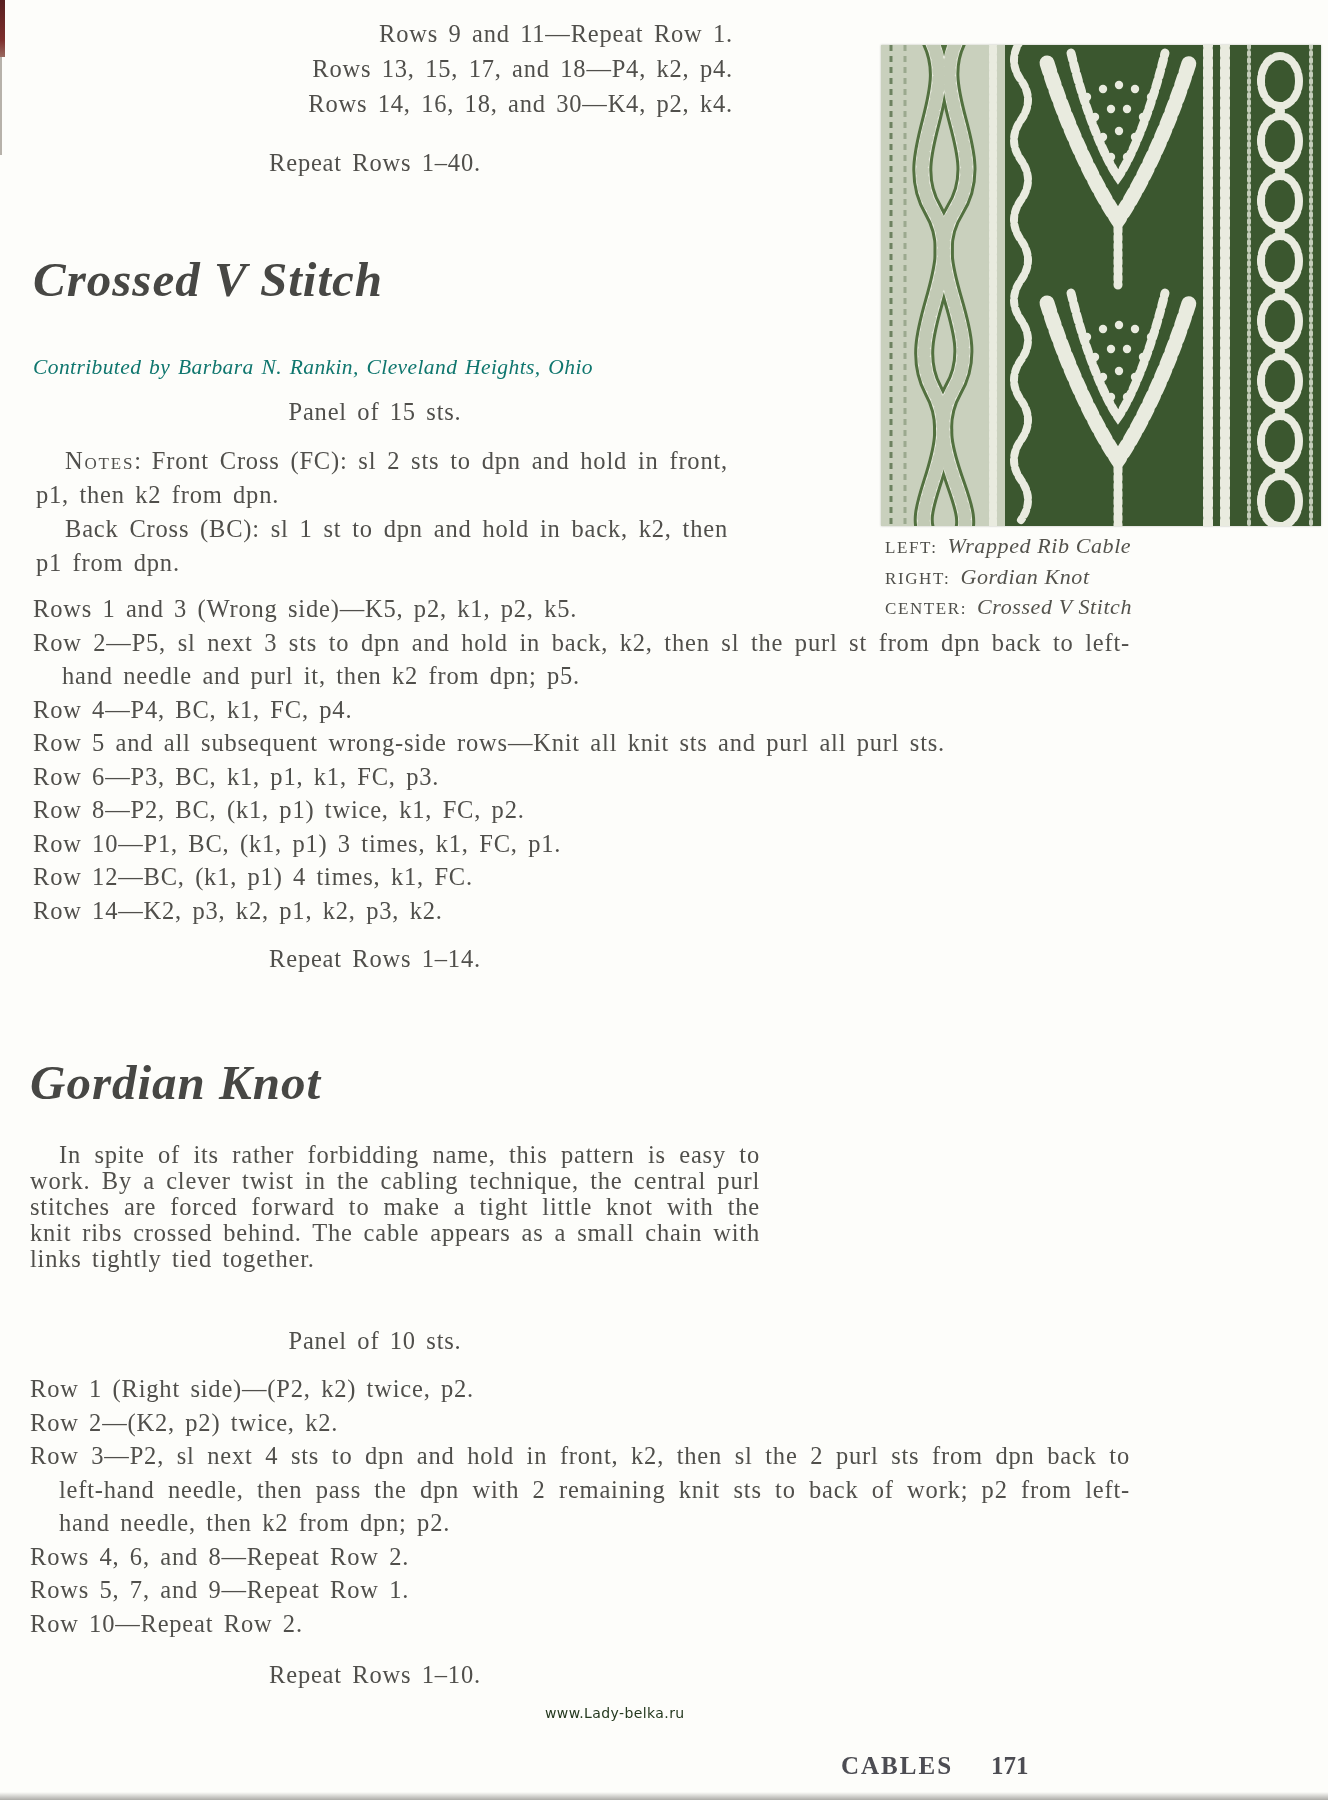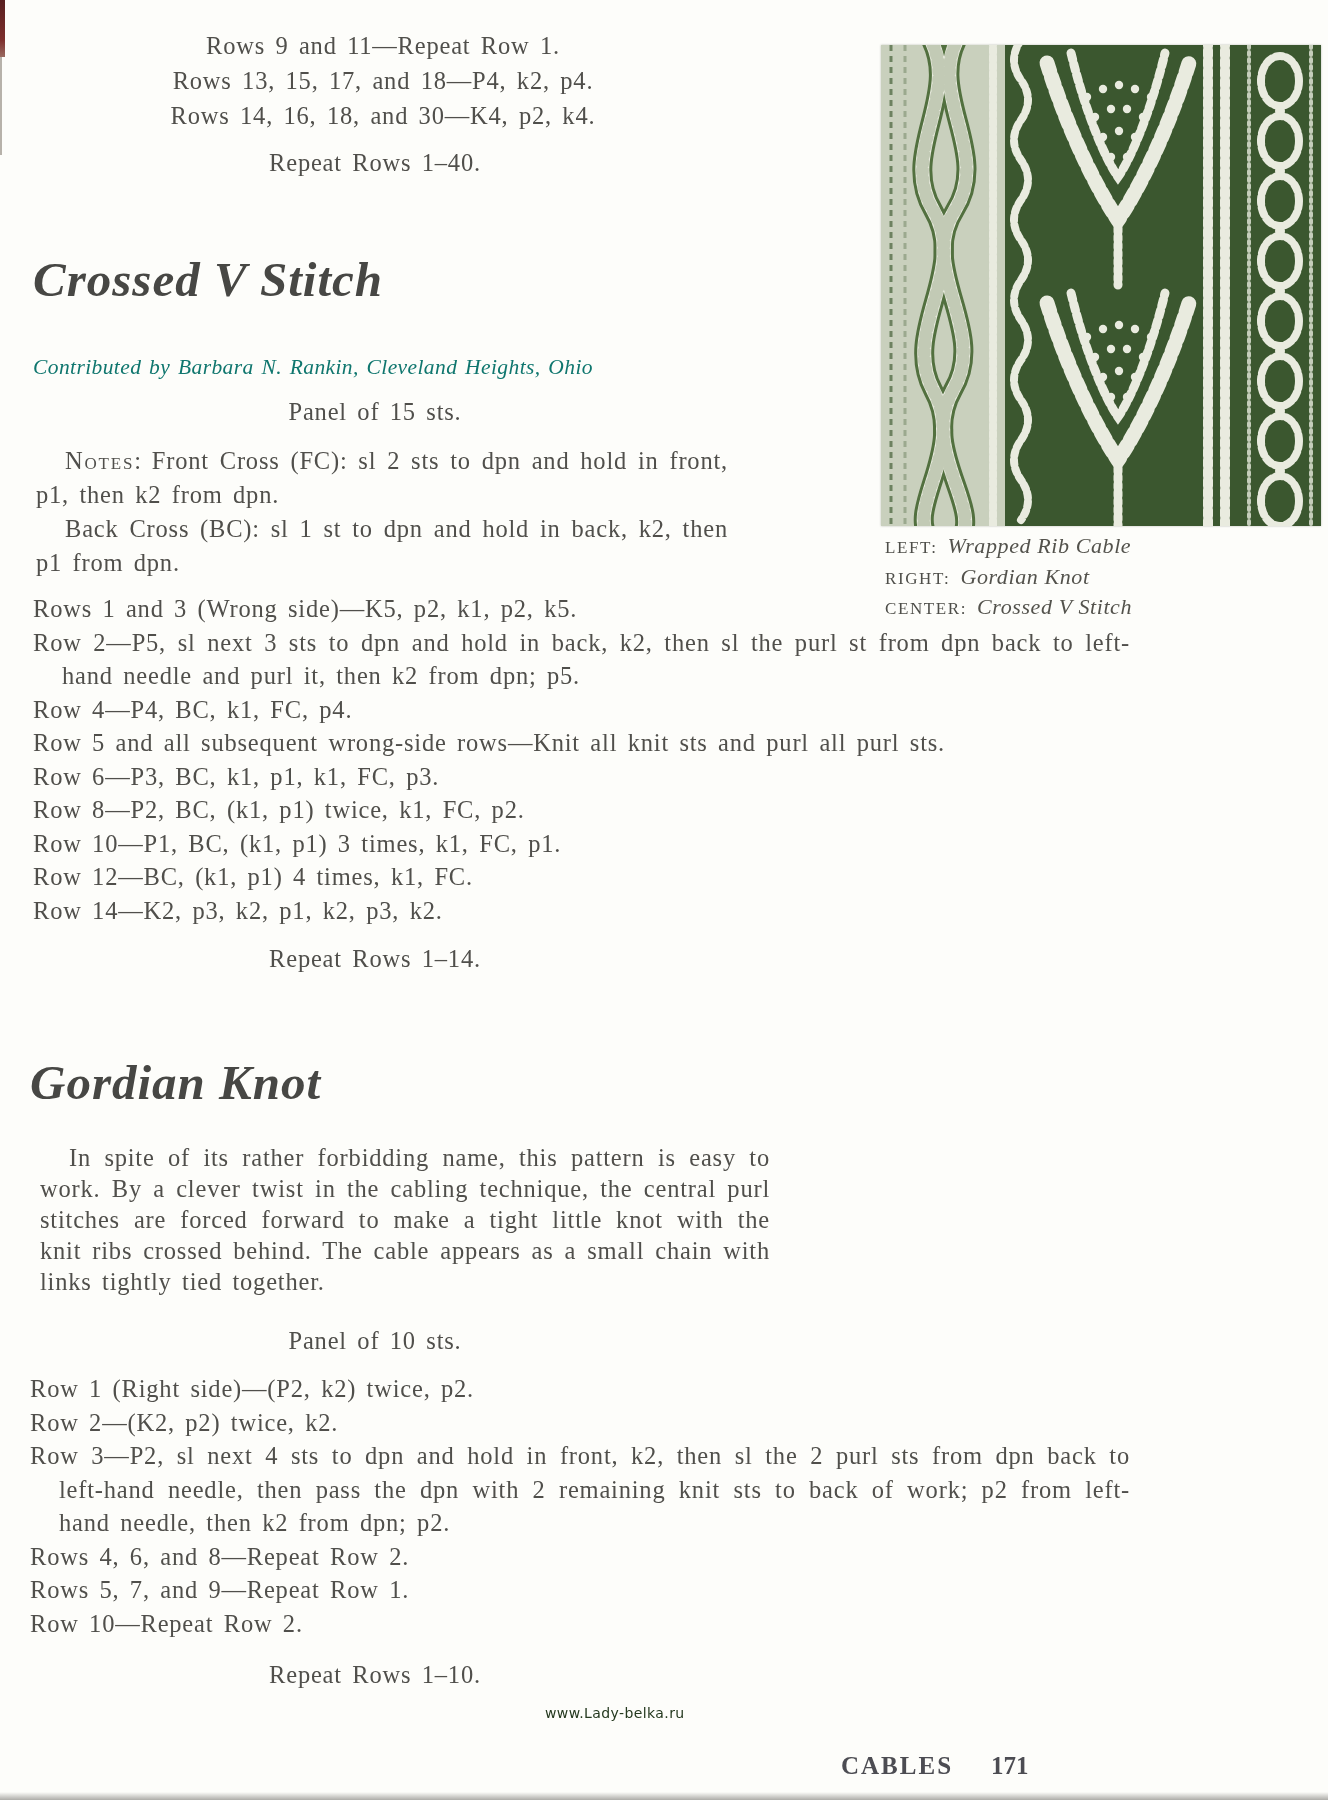--- a/index.html
+++ b/index.html
@@ -50,21 +50,21 @@
 </style>
 </head>
 <body>
 
 <div class="page">
 
   <div class="abs edge-red"></div>
   <div class="abs edge-gray"></div>
   <div class="abs bottom-edge"></div>
 
-  <div class="abs body-text toprows" style="left:33px;top:28px;width:700px;text-align:center;">
+  <div class="abs body-text toprows" style="left:33px;top:16px;width:700px;text-align:right;">
     <p>Rows 9 and 11—Repeat Row 1.</p>
     <p>Rows 13, 15, 17, and 18—P4, k2, p4.</p>
     <p>Rows 14, 16, 18, and 30—K4, p2, k4.</p>
   </div>
   <p class="abs body-text centered col-center" style="top:150px;line-height:26px;">Repeat Rows 1–40.</p>
 
   <h1 class="abs pattern-title" style="left:33px;top:252px;">Crossed V Stitch</h1>
   <p class="abs contributor" style="left:33px;top:353px;width:700px;">Contributed by Barbara N. Rankin, Cleveland Heights, Ohio</p>
   <p class="abs body-text centered col-center" style="top:399px;line-height:26px;">Panel of 15 sts.</p>
 
@@ -176,21 +176,21 @@
     </svg>
   </div>
 
   <div class="abs caption" style="left:885px;top:532px;width:430px;">
     <div class="cap-line"><span class="cap-label">Left:</span><span class="cap-value">Wrapped Rib Cable</span></div>
     <div class="cap-line"><span class="cap-label">Right:</span><span class="cap-value">Gordian Knot</span></div>
     <div class="cap-line"><span class="cap-label">Center:</span><span class="cap-value">Crossed V Stitch</span></div>
   </div>
 
   <h1 class="abs pattern-title" style="left:30px;top:1055px;">Gordian Knot</h1>
-  <p class="abs body-text indent-first" style="left:40px;top:1142px;width:730px;line-height:31px;">In spite of its rather forbidding name, this pattern is easy to work. By a clever twist in the cabling technique, the central purl stitches are forced forward to make a tight little knot with the knit ribs crossed behind. The cable appears as a small chain with links tightly tied together.</p>
+  <p class="abs body-text indent-first" style="left:30px;top:1142px;width:730px;line-height:26px;">In spite of its rather forbidding name, this pattern is easy to work. By a clever twist in the cabling technique, the central purl stitches are forced forward to make a tight little knot with the knit ribs crossed behind. The cable appears as a small chain with links tightly tied together.</p>
   <p class="abs body-text centered col-center" style="top:1328px;line-height:26px;">Panel of 10 sts.</p>
 
   <div class="abs body-text rows" style="left:30px;top:1372px;width:1100px;">
     <p>Row 1 (Right side)—(P2, k2) twice, p2.</p>
     <p>Row 2—(K2, p2) twice, k2.</p>
     <p>Row 3—P2, sl next 4 sts to dpn and hold in front, k2, then sl the 2 purl sts from dpn back to left-hand needle, then pass the dpn with 2 remaining knit sts to back of work; p2 from left-hand needle, then k2 from dpn; p2.</p>
     <p>Rows 4, 6, and 8—Repeat Row 2.</p>
     <p>Rows 5, 7, and 9—Repeat Row 1.</p>
     <p>Row 10—Repeat Row 2.</p>
   </div>

